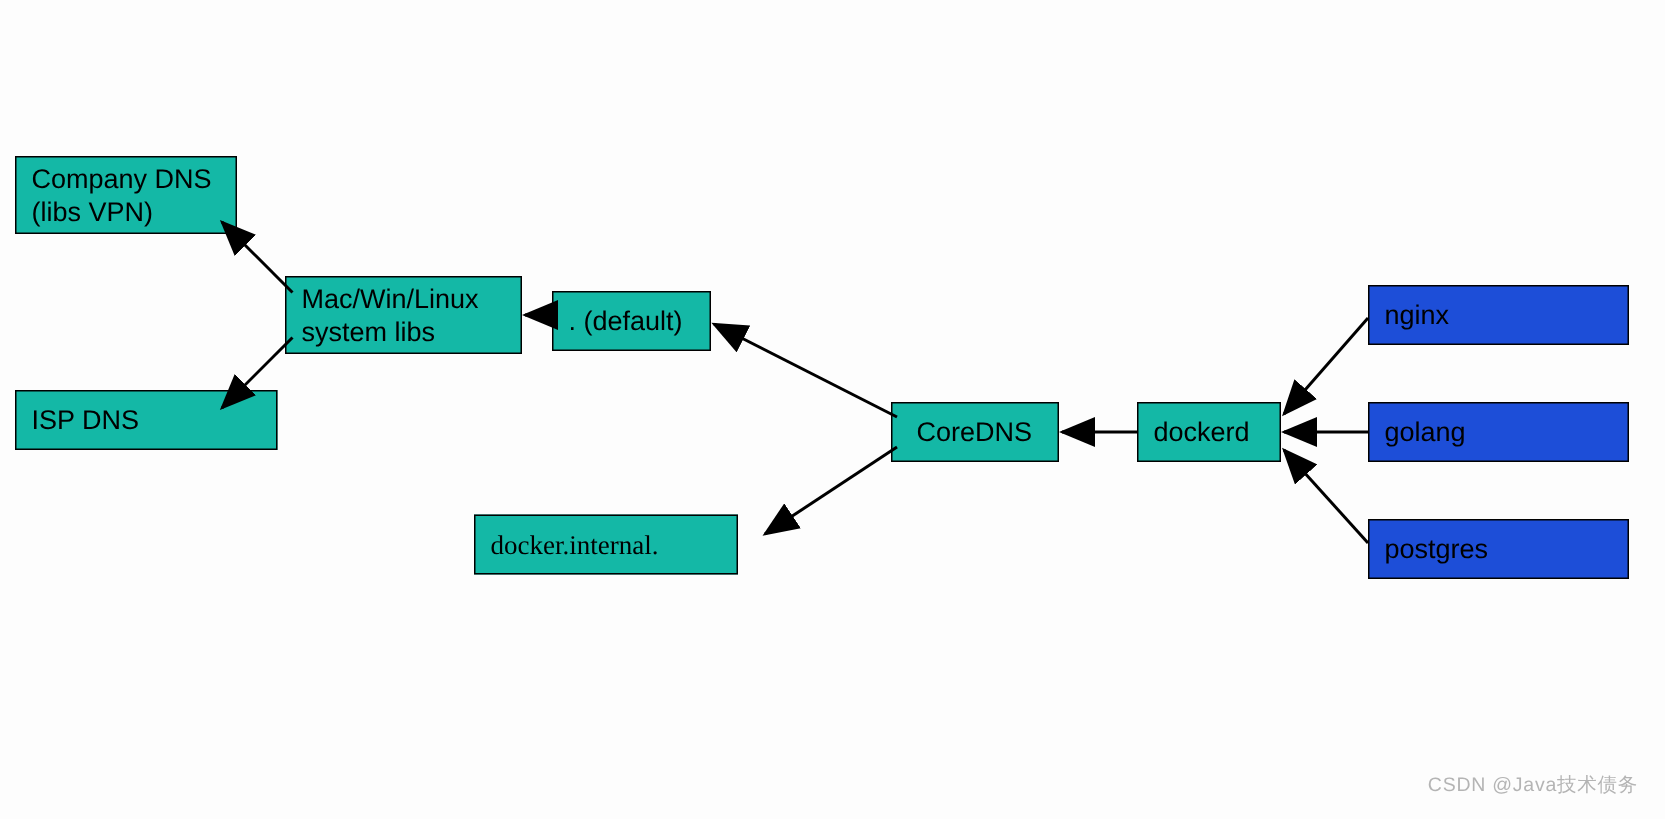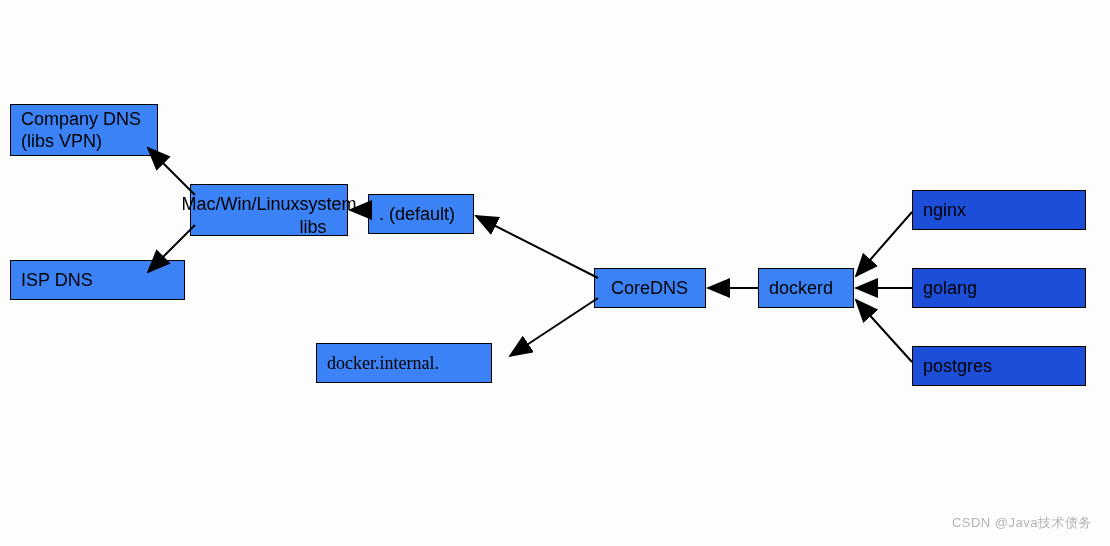--- a/index.html
+++ b/index.html
@@ -14,21 +14,21 @@
     .box {
       position: absolute;
       border: 1px solid #000;
       padding: 8px 10px;
       font-size: 18px;
       line-height: 1.25;
       display: flex;
       align-items: center;
       background: #1d4ed8;
     }
-    .box.blue { background: #3b82f6; }
+    .box.blue { background: #14b8a6; }
     .watermark {
       position: absolute;
       right: 18px;
       bottom: 14px;
       font-size: 13px;
       color: rgba(120,120,120,0.55);
       font-family: Arial, "Microsoft YaHei", sans-serif;
       letter-spacing: 0.5px;
     }
   </style>
@@ -37,21 +37,21 @@
 
 <div class="box blue" style="left:10px; top:104px; width:148px; height:52px; flex-direction:column; align-items:flex-start; justify-content:center;">
   <span>Company DNS</span>
   <span>(libs VPN)</span>
 </div>
 
 <div class="box blue" style="left:10px; top:260px; width:175px; height:40px;">
   <span>ISP DNS</span>
 </div>
 
-<div class="box blue" style="left:190px; top:184px; width:158px; height:52px; flex-direction:row; align-items:flex-start; justify-content:center;">
+<div class="box blue" style="left:190px; top:184px; width:158px; height:52px; flex-direction:column; align-items:flex-start; justify-content:center;">
   <span>Mac/Win/Linux</span>
   <span>system libs</span>
 </div>
 
 <div class="box blue" style="left:368px; top:194px; width:106px; height:40px;">
   <span>. (default)</span>
 </div>
 
 <div class="box blue" style="left:316px; top:343px; width:176px; height:40px;font-family:Liberation Serif, serif;">
   <span>docker.internal.</span>

